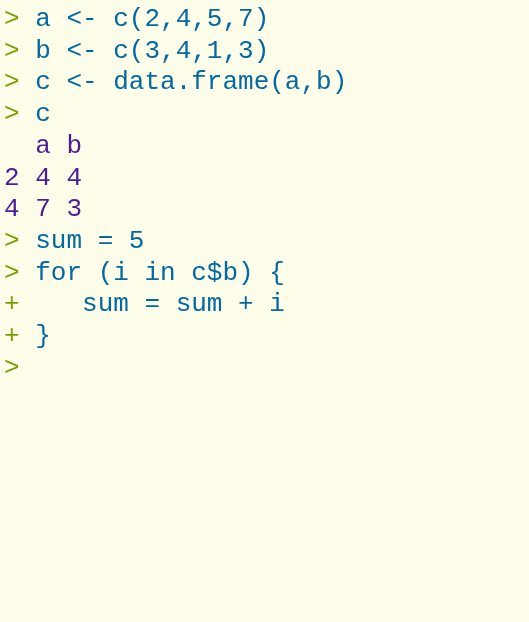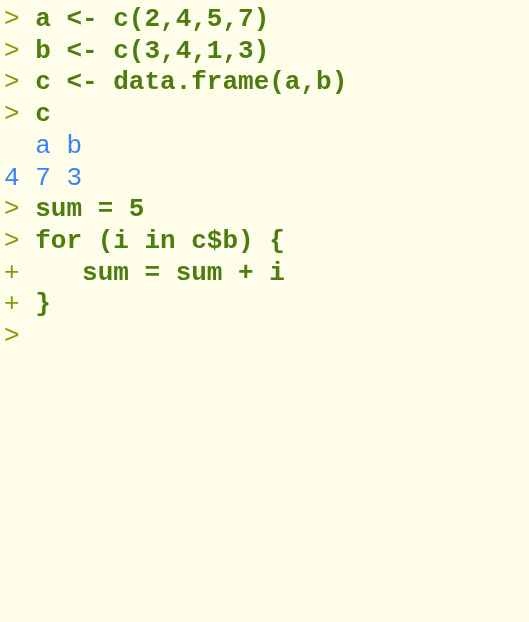--- a/index.html
+++ b/index.html
@@ -15,35 +15,35 @@
       padding-top: 4px;
       padding-left: 4px;
     }
     .line {
       white-space: pre;
     }
     .prompt {
       color: #7B9E00;
     }
     .code {
-      color: #4d7c0f;
-      font-weight: bold;
+      color: #0369a1;
     }
     .output {
-      color: #3b82f6;
+      color: #4c1d95;
     }
   </style>
 </head>
 <body>
 
 <div id="console">
     <div class="line"><span class="prompt">&gt; </span><span class="code">a &lt;- c(2,4,5,7)</span></div>
     <div class="line"><span class="prompt">&gt; </span><span class="code">b &lt;- c(3,4,1,3)</span></div>
     <div class="line"><span class="prompt">&gt; </span><span class="code">c &lt;- data.frame(a,b)</span></div>
     <div class="line"><span class="prompt">&gt; </span><span class="code">c</span></div>
     <div class="line"><span class="output">  a b</span></div>
+    <div class="line"><span class="output">2 4 4</span></div>
     <div class="line"><span class="output">4 7 3</span></div>
     <div class="line"><span class="prompt">&gt; </span><span class="code">sum = 5</span></div>
     <div class="line"><span class="prompt">&gt; </span><span class="code">for (i in c$b) {</span></div>
     <div class="line"><span class="prompt">+ </span><span class="code">   sum = sum + i</span></div>
     <div class="line"><span class="prompt">+ </span><span class="code">}</span></div>
     <div class="line"><span class="prompt">&gt; </span><span class="code"></span></div>
   </div>
 
 </body></html>

